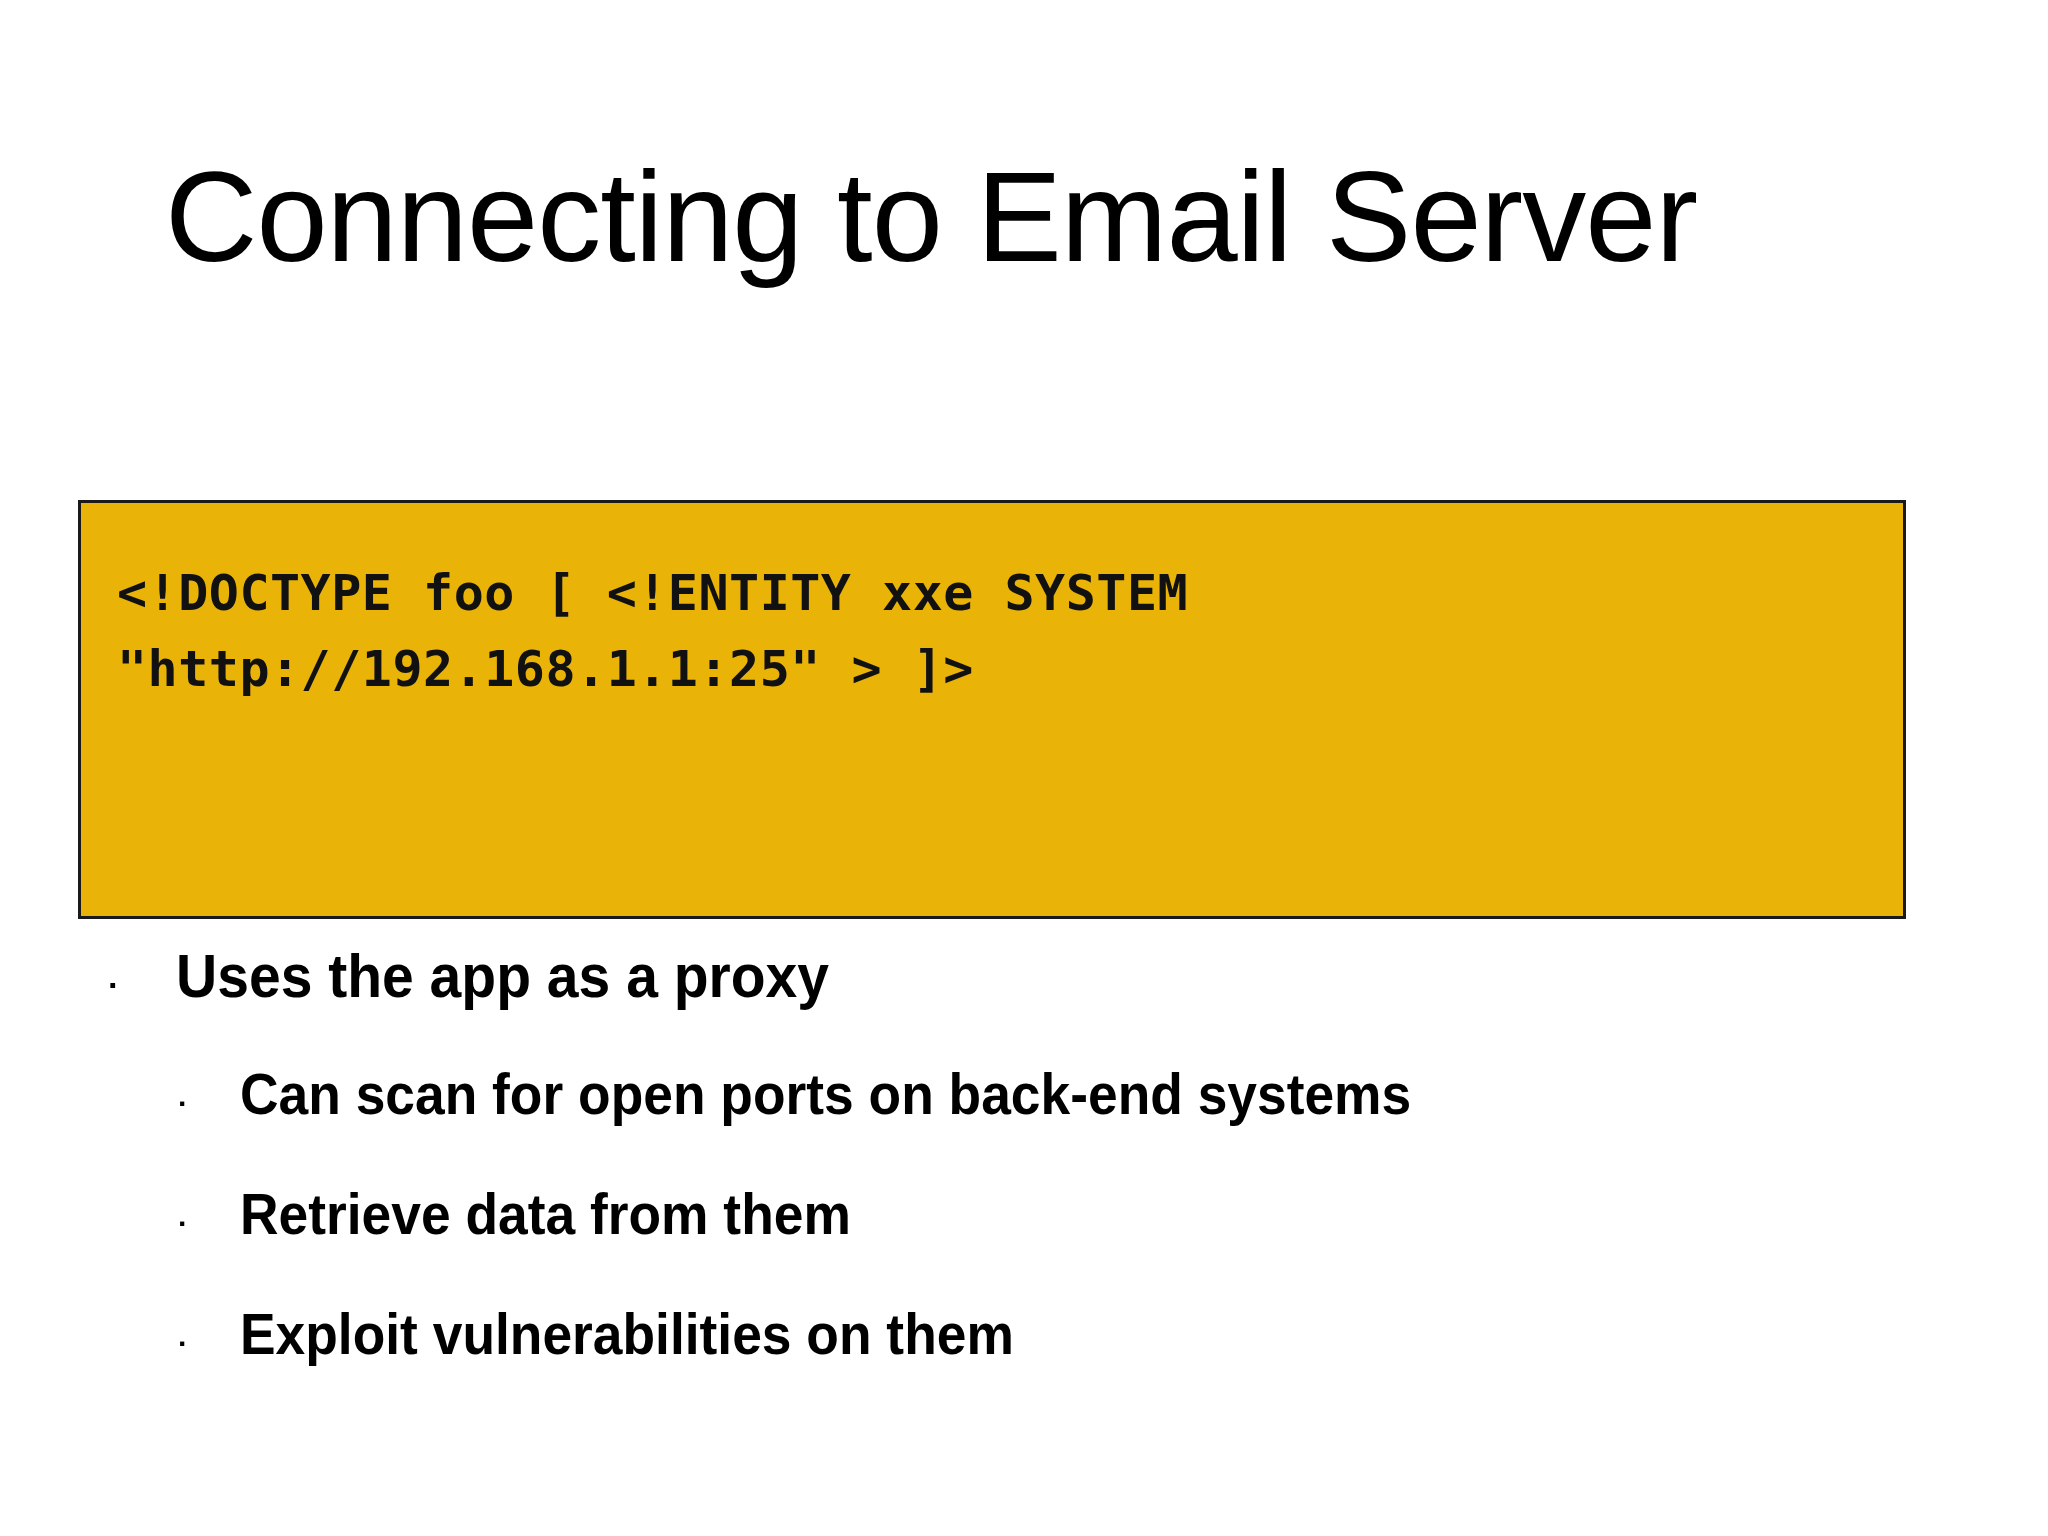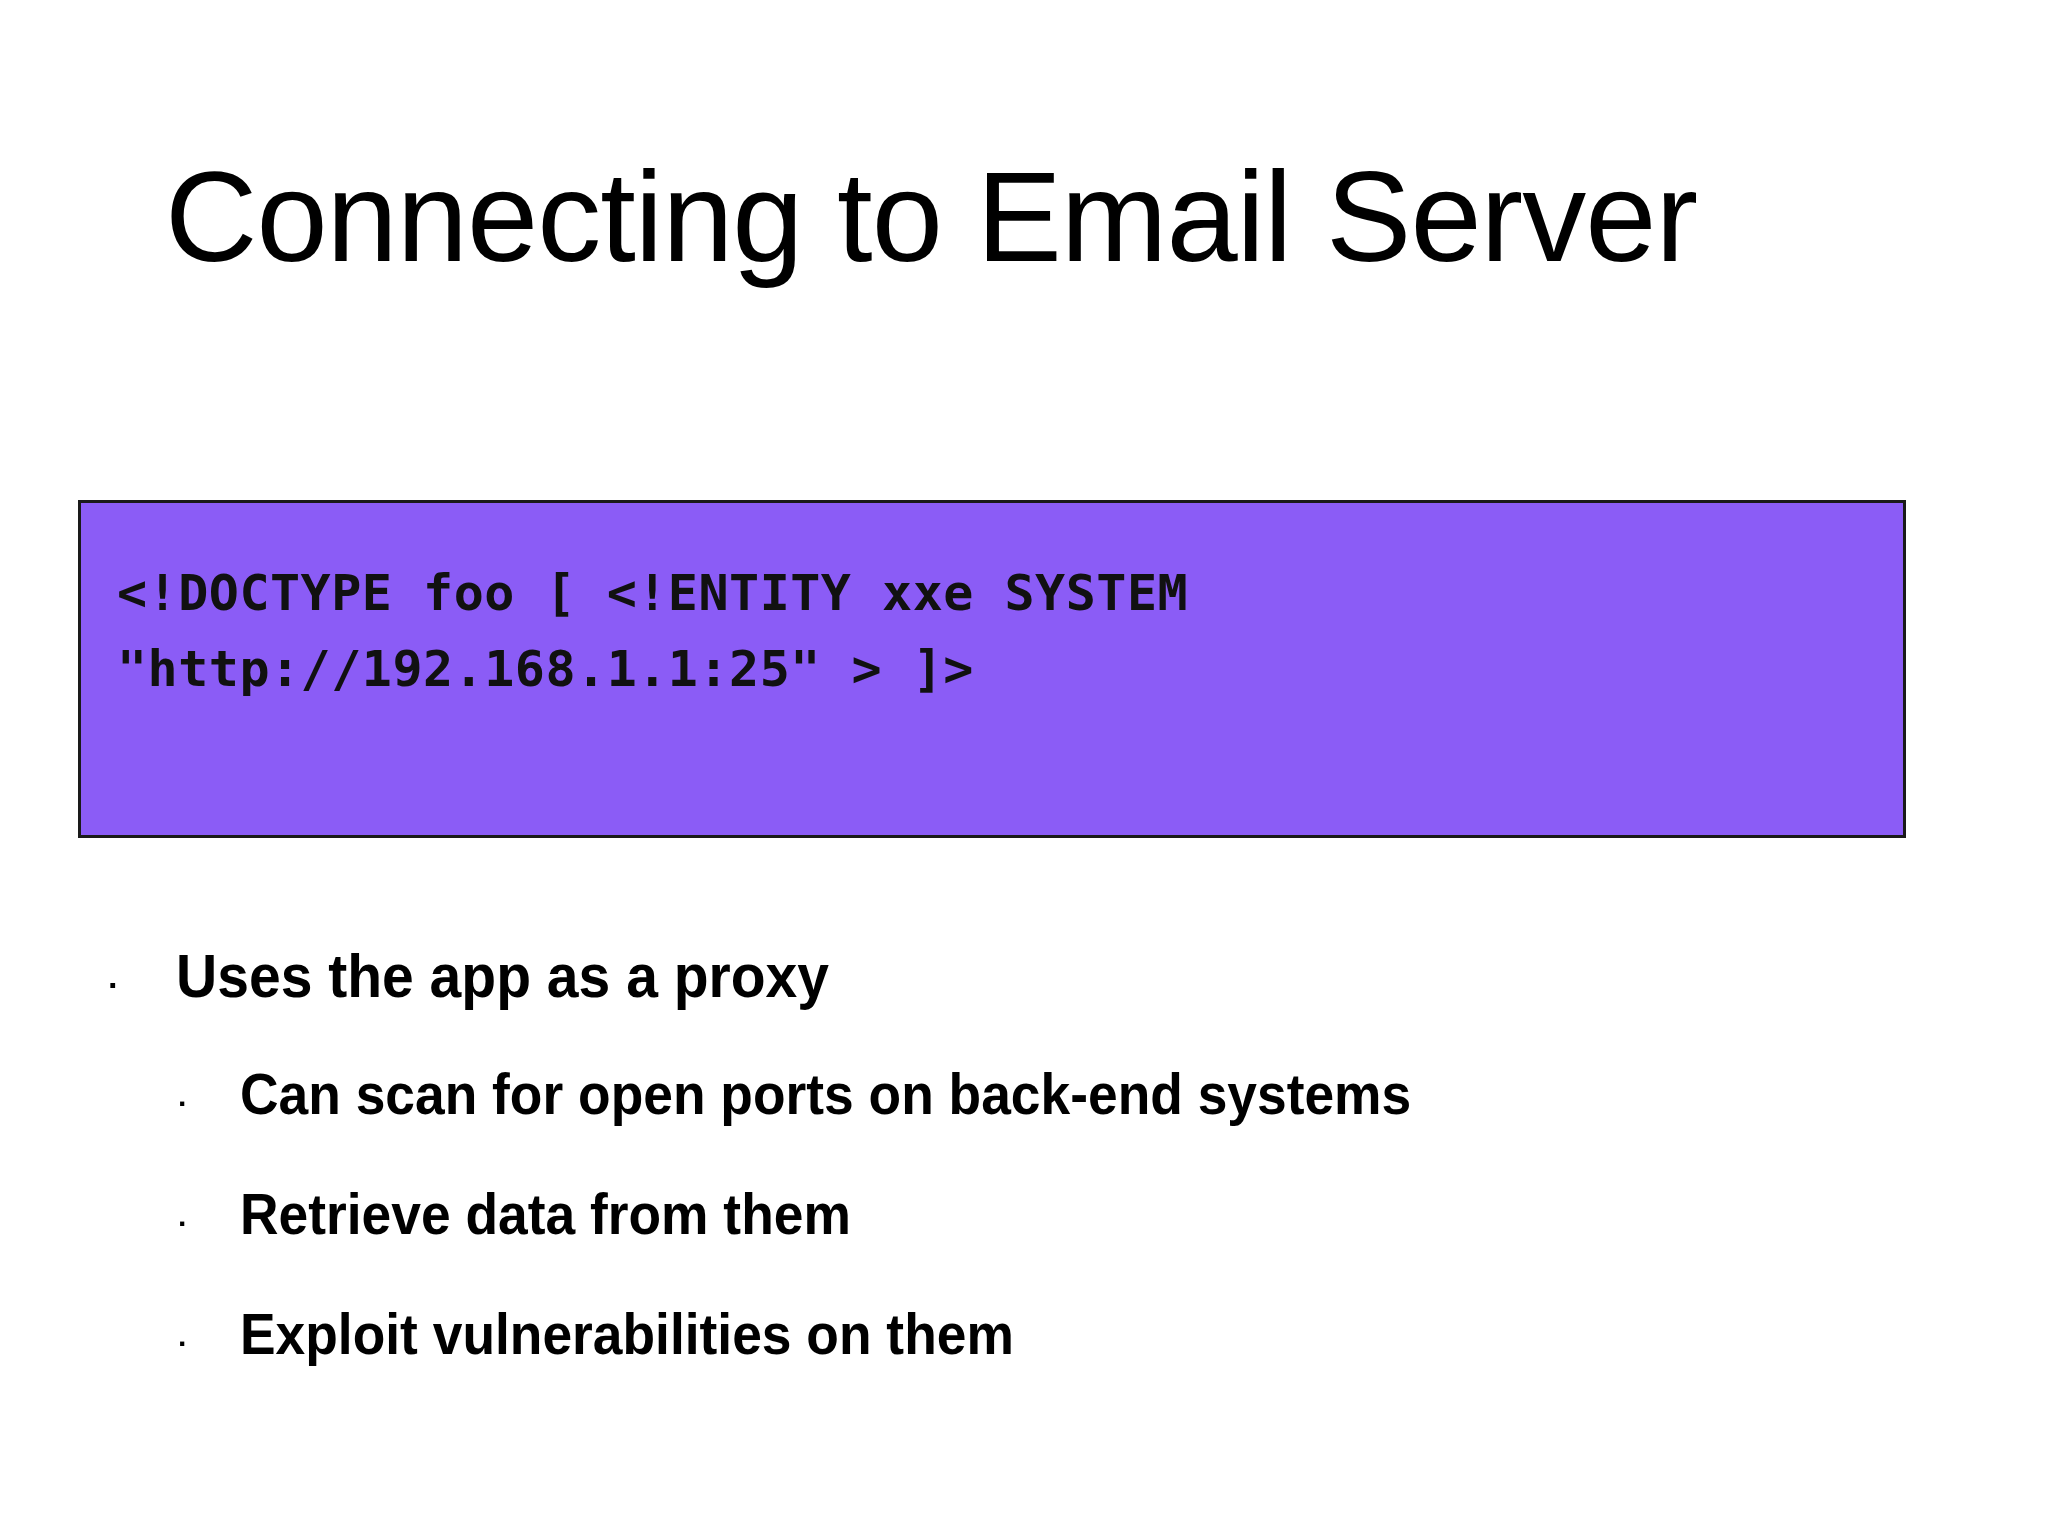--- a/index.html
+++ b/index.html
@@ -38,23 +38,23 @@
     color: #000000;
     white-space: nowrap;
   }
 
   
   .code-box {
     position: absolute;
     left: 78px;
     top: 500px;
     width: 1828px;
-    height: 338px;
+    height: 419px;
     border: 3px solid #1a1a1a;
-    background: #8b5cf6;
+    background: #eab308;
     box-sizing: border-box;
   }
   .code-lines {
     position: absolute;
     left: 36px;
     top: 52px;
     right: 10px;
   }
   .code-line {
     font-family: "DejaVu Serif", "Liberation Serif", serif;

